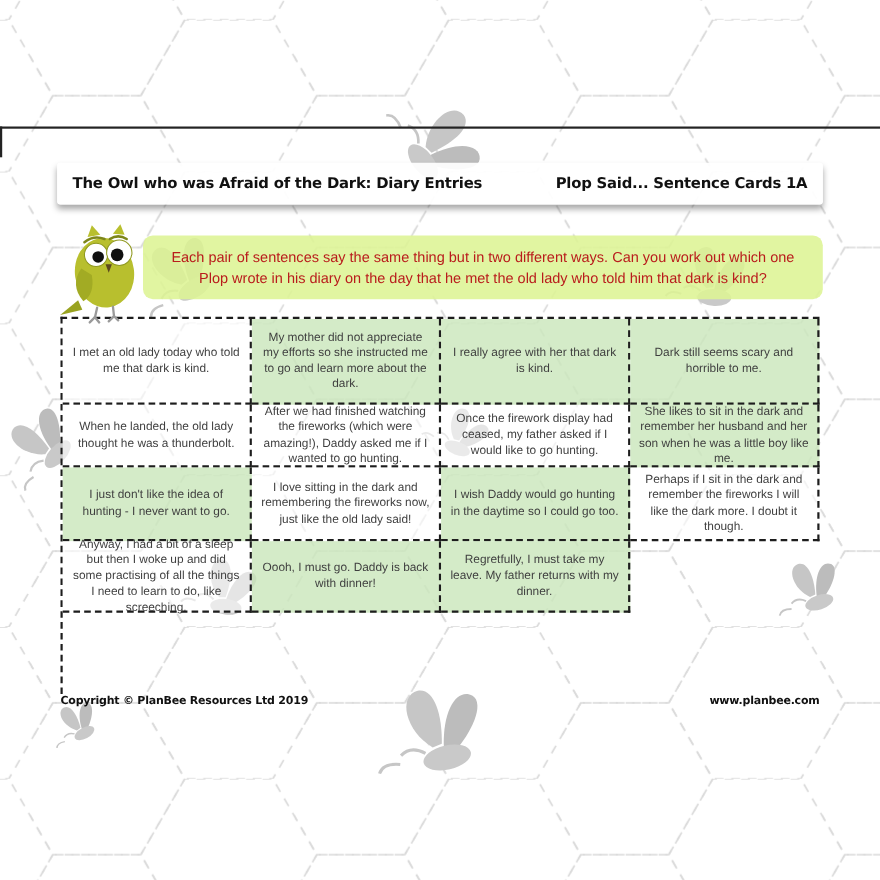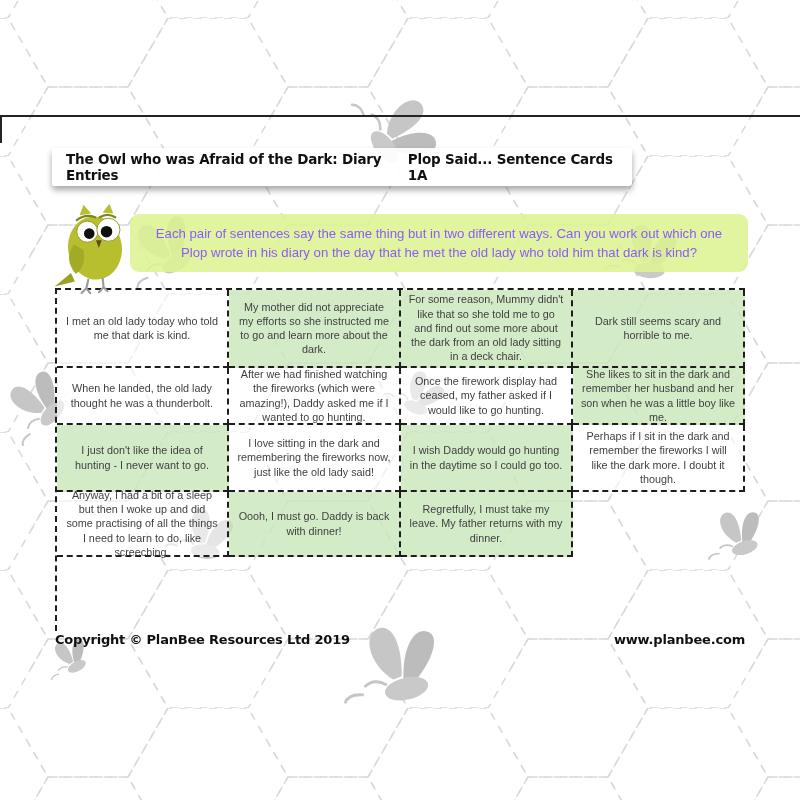--- a/index.html
+++ b/index.html
@@ -8,60 +8,60 @@
     position:relative; width:800px; height:800px; overflow:hidden;
     background:#ffffff;
     font-family:"Liberation Sans", sans-serif;
   }
   .bg-layer { position:absolute; left:0; top:0; width:800px; height:800px; z-index:0; }
 
   .page-topline { position:absolute; left:0; top:115px; width:800px; height:2px; background:#232323; z-index:1; }
   .page-leftline { position:absolute; left:0; top:115px; width:2px; height:28px; background:#232323; z-index:1; }
 
   .title-bar {
-    position:absolute; left:52px; top:148px; width:580px; height:38px; z-index:2;
+    position:absolute; left:52px; top:148px; width:696px; height:38px; z-index:2;
     background:rgba(255,255,255,0.93);
     border-radius:3px;
     box-shadow:0 4px 6px rgba(0,0,0,0.35);
     display:flex; align-items:center; justify-content:space-between;
     padding:0 14px;
     font-weight:bold; font-size:13.5px; letter-spacing:-0.2px; color:#111;
     font-family:"DejaVu Sans", sans-serif;
   }
 
   .owl { position:absolute; left:50px; top:200px; width:90px; height:96px; z-index:3; }
 
   .banner {
     position:absolute; left:130px; top:214px; width:618px; height:58px; z-index:2;
     background:rgba(221,244,148,0.88);
     border-radius:9px;
     display:flex; align-items:center; justify-content:center;
     padding:2px 12px;
   }
-  .banner p { text-align:center; font-size:13.2px; line-height:1.45; color:#8b5cf6; }
+  .banner p { text-align:center; font-size:13.2px; line-height:1.45; color:#b91c1c; }
 
   .grid {
     position:absolute; left:55px; top:288px; width:690px; z-index:2;
     display:grid; grid-template-columns:repeat(4,1fr);
     grid-template-rows:78px 57px 67px 65px 74px;
     border-top:2px dashed #1d1d1d; border-left:2px dashed #1d1d1d;
   }
   .card {
     border-right:2px dashed #1d1d1d; border-bottom:2px dashed #1d1d1d;
     display:flex; align-items:center; justify-content:center;
     text-align:center; padding:3px 7px;
     font-size:10.8px; line-height:1.32; color:#3f3f3f;
   }
   .card.green { background:rgba(203,230,188,0.82); }
   .card.plain { background:rgba(255,255,255,0.62); }
 
   .footer {
     position:absolute; left:55px; top:632px; width:690px; z-index:2;
     display:flex; align-items:center; justify-content:space-between;
-    font-weight:bold; font-size:13px; color:#111;
+    font-weight:bold; font-size:10px; color:#111;
     font-family:"DejaVu Sans", sans-serif; letter-spacing:-0.2px;
   }
 </style>
 </head>
 <body>
 
 <svg class="bg-layer" width="800" height="800" viewBox="0 0 800 800" xmlns="http://www.w3.org/2000/svg">
   <defs>
     <pattern id="hexpat" width="240" height="138" patternUnits="userSpaceOnUse" patternTransform="translate(28,18)">
       <g fill="none" stroke="#d9d9d9" stroke-width="1.5" stroke-dasharray="8 7">
@@ -120,21 +120,21 @@
 </div>
 
 <div class="grid" id="cards">
     <div class="card plain">
       <span>I met an old lady today who told me that dark is kind.</span>
     </div>
     <div class="card green">
       <span>My mother did not appreciate my efforts so she instructed me to go and learn more about the dark.</span>
     </div>
     <div class="card green">
-      <span>For some reason, Mummy didn't like that so she told me to go and find out some more about the dark from an old lady sitting in a deck chair.</span>
+      <span>I really agree with her that dark is kind.</span>
     </div>
     <div class="card green">
       <span>Dark still seems scary and horrible to me.</span>
     </div>
     <div class="card plain">
       <span>When he landed, the old lady thought he was a thunderbolt.</span>
     </div>
     <div class="card plain">
       <span>After we had finished watching the fireworks (which were amazing!), Daddy asked me if I wanted to go hunting.</span>
     </div>

